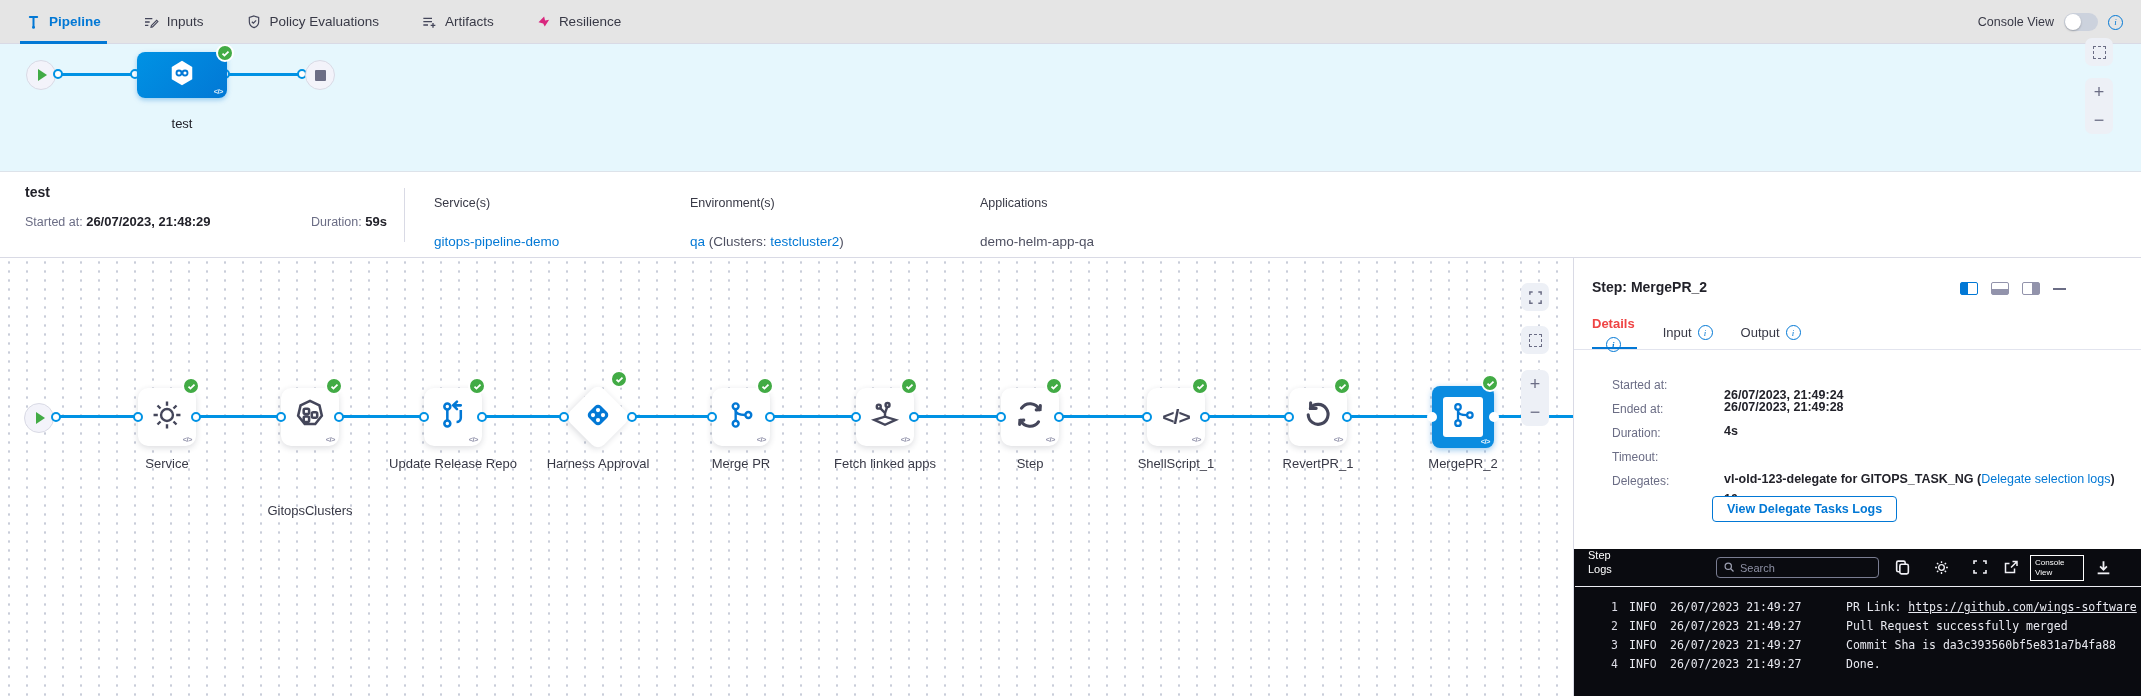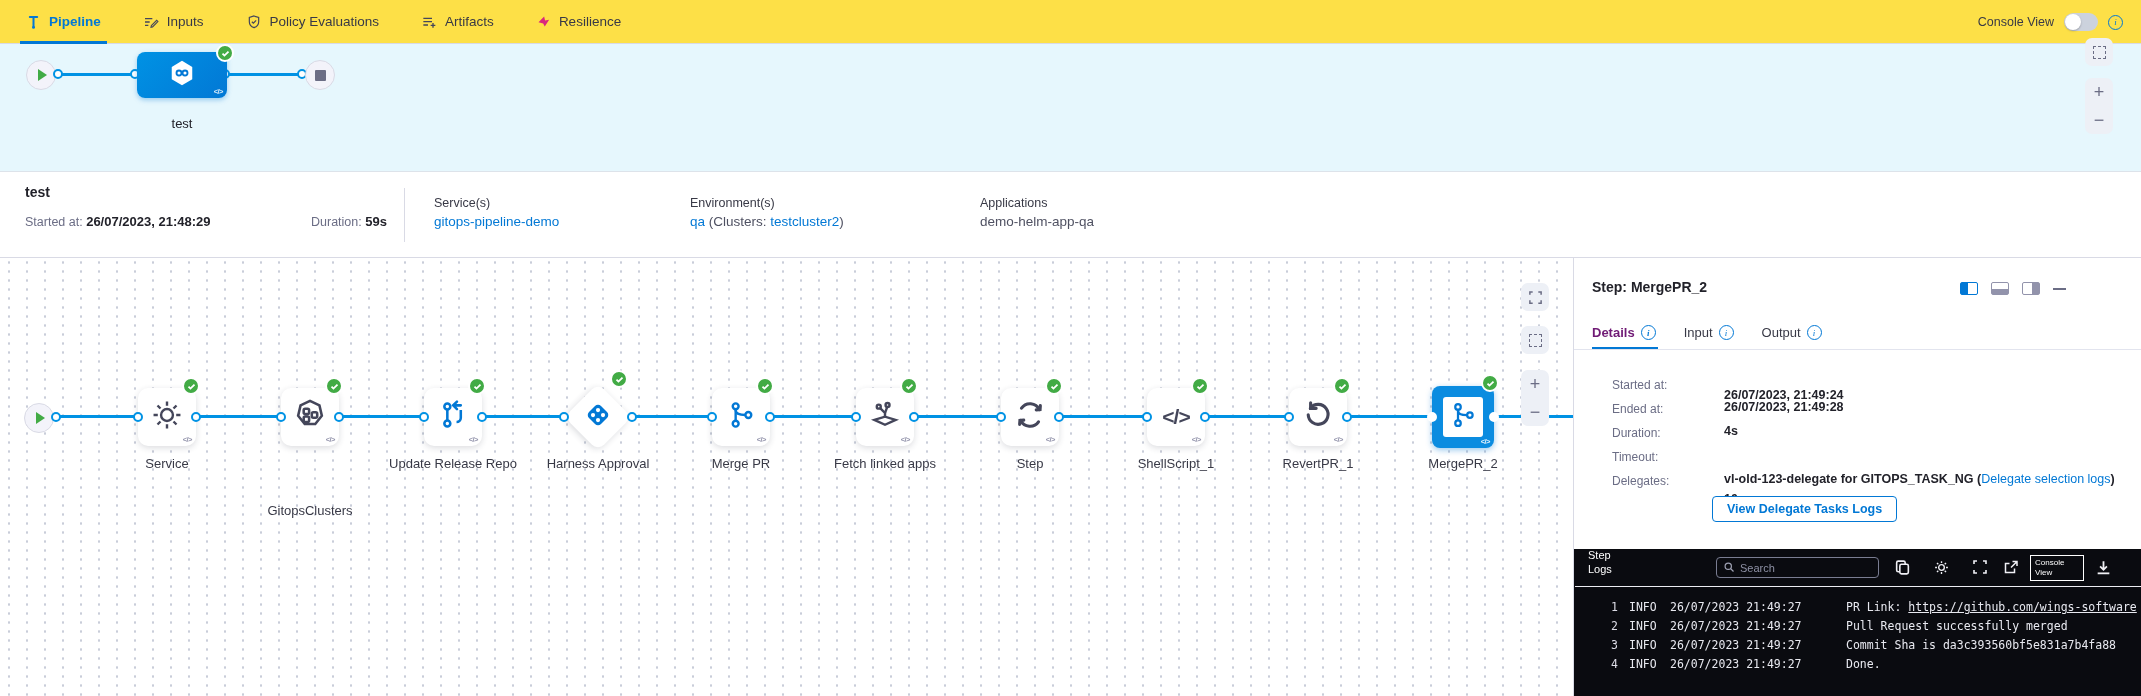--- a/index.html
+++ b/index.html
@@ -1,21 +1,21 @@
 <!DOCTYPE html>
 <html><head>
 <meta charset="utf-8">
 <style>
   * { margin:0; padding:0; box-sizing:border-box; }
   html,body { background:#fff; }
   body { font-family:"Liberation Sans", sans-serif; color:#22222a; }
   #app { position:relative; width:2141px; height:696px; overflow:hidden; background:#fff; }
 
   
-  .topnav { position:absolute; left:0; top:0; width:2141px; height:44px; background:#fde047;
+  .topnav { position:absolute; left:0; top:0; width:2141px; height:44px; background:#e5e5e5;
             border-bottom:1px solid #d9dae5; display:flex; align-items:center; padding-left:26px; }
   .tab { position:relative; height:44px; display:flex; align-items:center; gap:8px; margin-right:42px;
          font-size:13.5px; font-weight:500; color:#383946; cursor:pointer; }
   .tab.active { color:#0278d5; font-weight:600; }
   .tab.active::after { content:''; position:absolute; left:-6px; right:-6px; bottom:0; height:3px; background:#0278d5; }
   .tab svg { display:block; }
   .nav-right { position:absolute; right:18px; top:0; height:44px; display:flex; align-items:center; gap:10px; }
   .nav-right .cv-label { font-size:12.5px; color:#383946; }
   .toggle { width:34px; height:18px; border-radius:9px; background:#ccd2dd; position:relative; cursor:pointer; }
   .toggle .knob { position:absolute; left:1px; top:1px; width:16px; height:16px; border-radius:50%; background:#fff;
@@ -50,21 +50,21 @@
   .ctl-zoom span { flex:1; display:flex; align-items:center; justify-content:center; font-size:18px; font-weight:400; }
   .dash-sq { width:13px; height:13px; border:1.5px dashed #6b6d85; }
 
   
   .infobar { position:absolute; left:0; top:172px; width:2141px; height:86px; background:#fff; border-bottom:1px solid #d9dae5; }
   .run-name { position:absolute; left:25px; top:12px; font-size:14px; font-weight:700; color:#22222a; }
   .run-line { position:absolute; top:42px; font-size:12.5px; color:#6b6d85; }
   .run-line b { color:#22222a; font-weight:600; font-size:13px; }
   .v-div { position:absolute; left:404px; top:16px; height:54px; width:1px; background:#d9dae5; }
   .info-col { position:absolute; top:24px; }
-  .info-col .lab { font-size:12.5px; color:#383946; margin-bottom:4px; }
+  .info-col .lab { font-size:12.5px; color:#383946; margin-bottom:24px; }
   .info-col .val { font-size:13.5px; color:#4f5162; }
   .lnk { color:#0278d5; cursor:pointer; text-decoration:none; }
 
   
   .canvas { position:absolute; left:0; top:258px; width:1573px; height:438px; background:#fff;
             background-image:radial-gradient(circle, #c9cdd9 1px, transparent 1.35px); background-size:18px 9px; }
   .c-line { position:absolute; left:38px; top:157px; width:1535px; height:2.5px; background:#0092e4; }
   .node { position:absolute; top:130px; width:58px; height:58px; background:#fff; border-radius:10px;
           box-shadow:0 2px 6px rgba(40,41,61,.16); display:flex; align-items:center; justify-content:center; cursor:pointer; }
   .node .code-mini { color:#9293ab; }
@@ -83,21 +83,21 @@
   .panel-title { position:absolute; left:18px; top:21px; font-size:14px; font-weight:700; color:#22222a; }
   .layout-icons { position:absolute; right:16px; top:24px; display:flex; align-items:center; gap:13px; }
   .li-rect { width:18px; height:13px; border:1.6px solid #9293ab; border-radius:2px; position:relative; cursor:pointer; }
   .li-rect.active { border-color:#0278d5; }
   .li-rect.active::after { content:''; position:absolute; left:0; top:0; bottom:0; width:45%; background:#0278d5; }
   .li-rect.bottom::after { content:''; position:absolute; left:0; right:0; bottom:0; height:45%; background:#9293ab; }
   .li-rect.right::after { content:''; position:absolute; right:0; top:0; bottom:0; width:45%; background:#9293ab; }
   .li-minus { width:13px; height:2px; background:#6b6d85; cursor:pointer; }
   .ptabs { position:absolute; left:0; top:58px; width:568px; height:34px; border-bottom:1px solid #e2e4ee; display:flex; padding-left:18px; }
   .ptab { position:relative; display:flex; align-items:center; gap:6px; margin-right:28px; font-size:13px; color:#383946; cursor:pointer; }
-  .ptab.active { font-weight:700; color:#701a75; }
+  .ptab.active { font-weight:700; color:#ef4444;flex-direction:column; }
   .ptab.active::after { content:''; position:absolute; left:0; right:-2px; bottom:0; height:2.5px; background:#0278d5; }
   .drow { position:absolute; left:38px; font-size:12px; color:#6b6d85; }
   .dval { position:absolute; left:150px; font-size:12.5px; font-weight:600; color:#22222a; white-space:nowrap; }
   .vlogs-btn { position:absolute; left:138px; top:238px; height:26px; padding:0 14px; background:#fff; border:1px solid #0278d5;
                border-radius:4px; color:#0278d5; font-size:12.5px; font-weight:600; display:flex; align-items:center; cursor:pointer; }
 
   
   .console { position:absolute; left:0; top:291px; width:568px; height:147px; background:#0a0b10; overflow:hidden; }
   .con-head { position:absolute; left:1px; top:0; width:568px; height:38px; border-bottom:1px solid #ececf2;
               display:flex; align-items:flex-start; color:#fff; }

